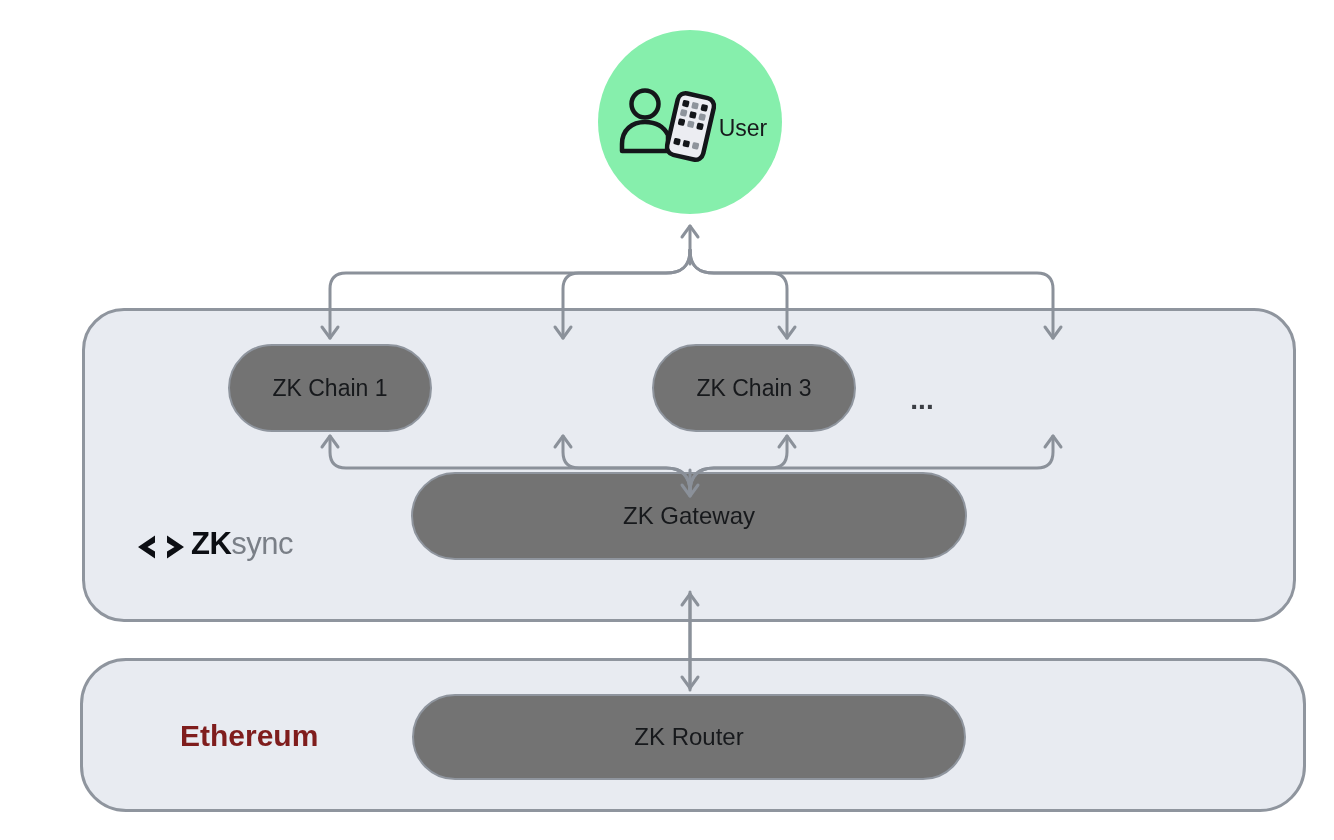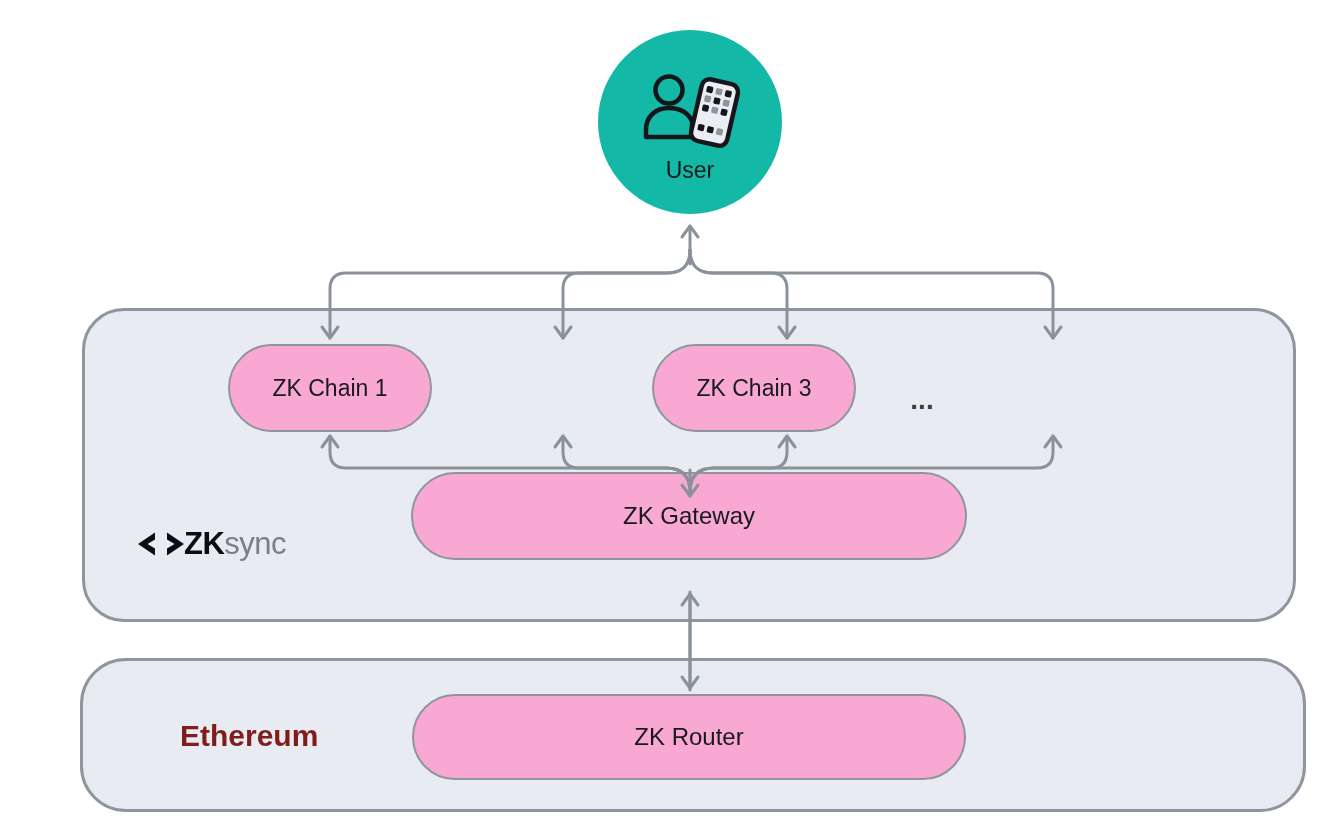--- a/index.html
+++ b/index.html
@@ -4,35 +4,35 @@
 <style>
   html,body{margin:0;padding:0;background:#ffffff;}
   body{width:1334px;height:840px;position:relative;font-family:"Liberation Sans","DejaVu Sans",sans-serif;color:#17191c;}
   *,*::before,*::after{box-sizing:border-box;}
   .stage{position:absolute;inset:0;overflow:hidden;}
 
   .layer{position:absolute;background:#e8ebf1;border:3px solid #8f959e;}
   .zk-layer{left:82px;top:308px;width:1214px;height:314px;border-radius:42px;}
   .eth-layer{left:80px;top:658px;width:1226px;height:154px;border-radius:46px;}
 
-  .pill{position:absolute;background:#f9a8d4;border:2.5px solid #8f959e;display:flex;align-items:center;justify-content:center;font-weight:500;}
+  .pill{position:absolute;background:#737373;border:2.5px solid #8f959e;display:flex;align-items:center;justify-content:center;font-weight:500;}
   .chain{top:344px;width:204px;height:88px;border-radius:44px;font-size:23px;}
   .chain-1{left:228px;}
   .chain-2{left:461px;}
   .chain-3{left:652px;align-items:center;}
   .chain-n{left:951px;}
   .gateway{left:411px;top:472px;width:556px;height:88px;border-radius:44px;font-size:24px;}
   .router{left:412px;top:694px;width:554px;height:86px;border-radius:43px;font-size:24px;}
 
   .ellipsis{position:absolute;left:897px;top:384px;width:50px;text-align:center;font-size:28px;font-weight:700;color:#3b3e44;line-height:32px;}
 
-  .user-node{position:absolute;left:598px;top:30px;width:184px;height:184px;border-radius:50%;background:#14b8a6;display:flex;flex-direction:column;align-items:center;justify-content:center;padding-top:10px;}
+  .user-node{position:absolute;left:598px;top:30px;width:184px;height:184px;border-radius:50%;background:#86efac;display:flex;flex-direction:row;align-items:center;justify-content:center;padding-top:10px;}
   .user-label{font-size:23px;margin-top:2px;color:#17191c;}
 
-  .logo{position:absolute;left:138px;top:527px;height:34px;display:flex;align-items:center;}
+  .logo{position:absolute;left:138px;top:527px;height:34px;display:flex;align-items:flex-end;gap:7px;}
   .logo-text{font-size:31px;line-height:34px;letter-spacing:-0.5px;}
   .logo-bold{font-weight:800;color:#0c0e13;}
   .logo-light{font-weight:400;color:#7a7f87;}
 
   .eth-label{position:absolute;left:180px;top:719px;font-size:30px;line-height:34px;font-weight:700;color:#7f1d1d;}
 
   .connectors{position:absolute;left:0;top:0;pointer-events:none;}
 </style>
 </head>
 <body>

